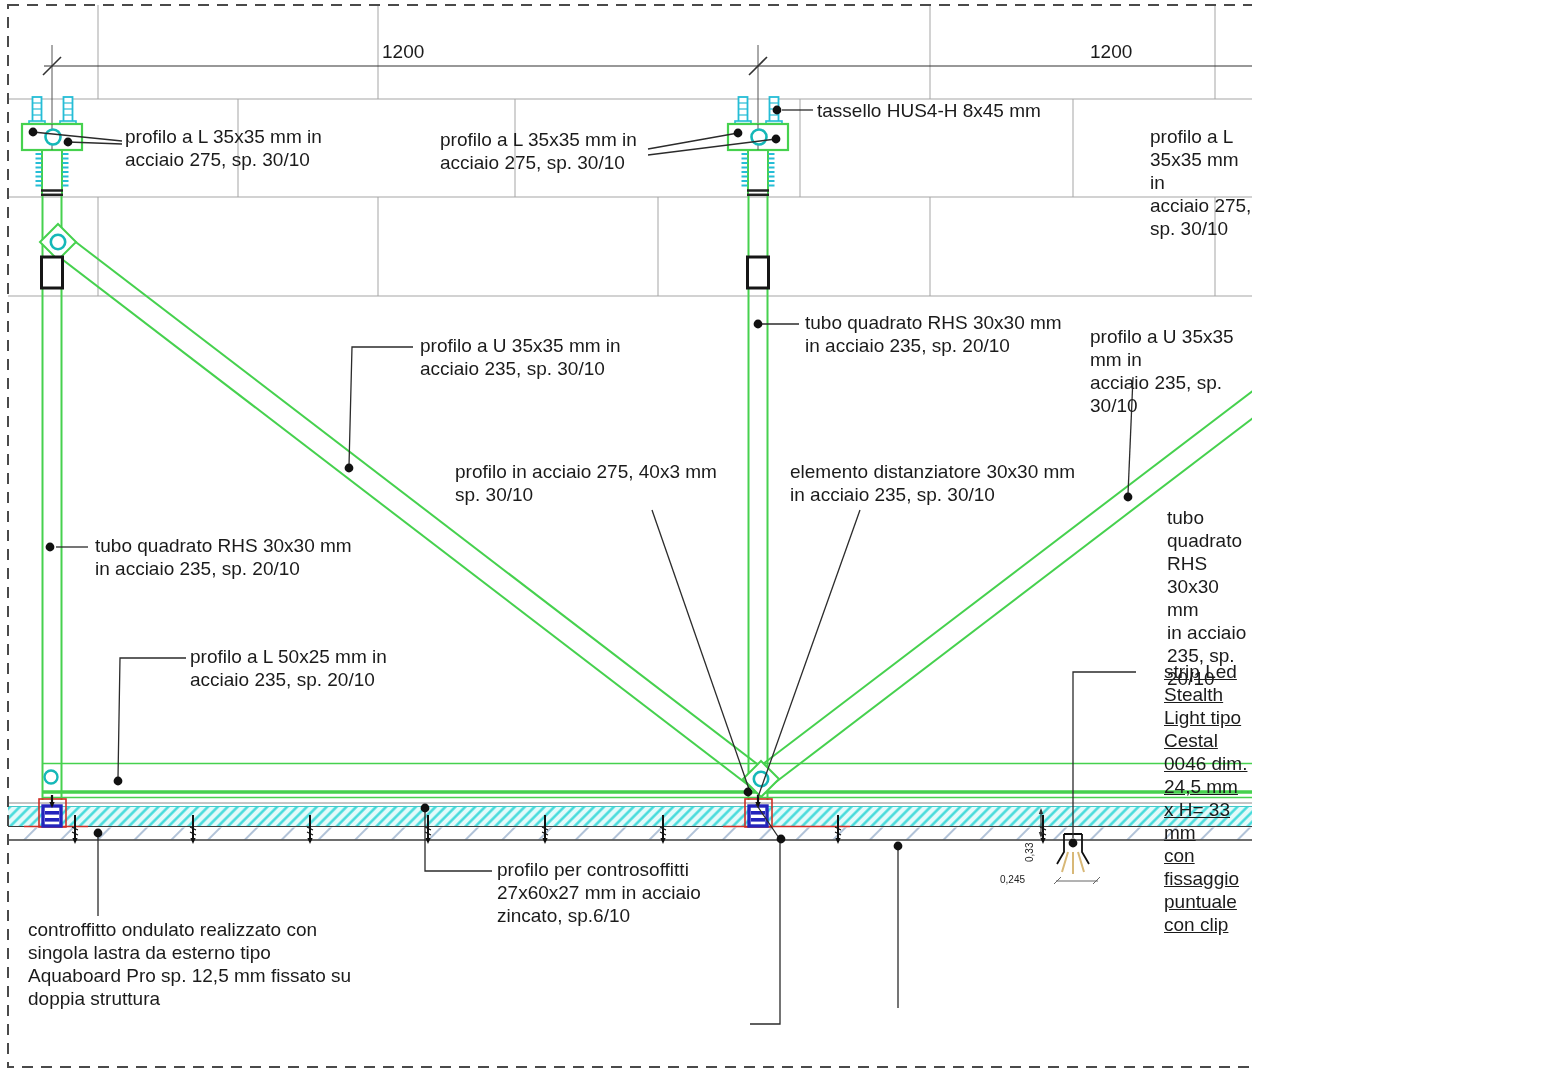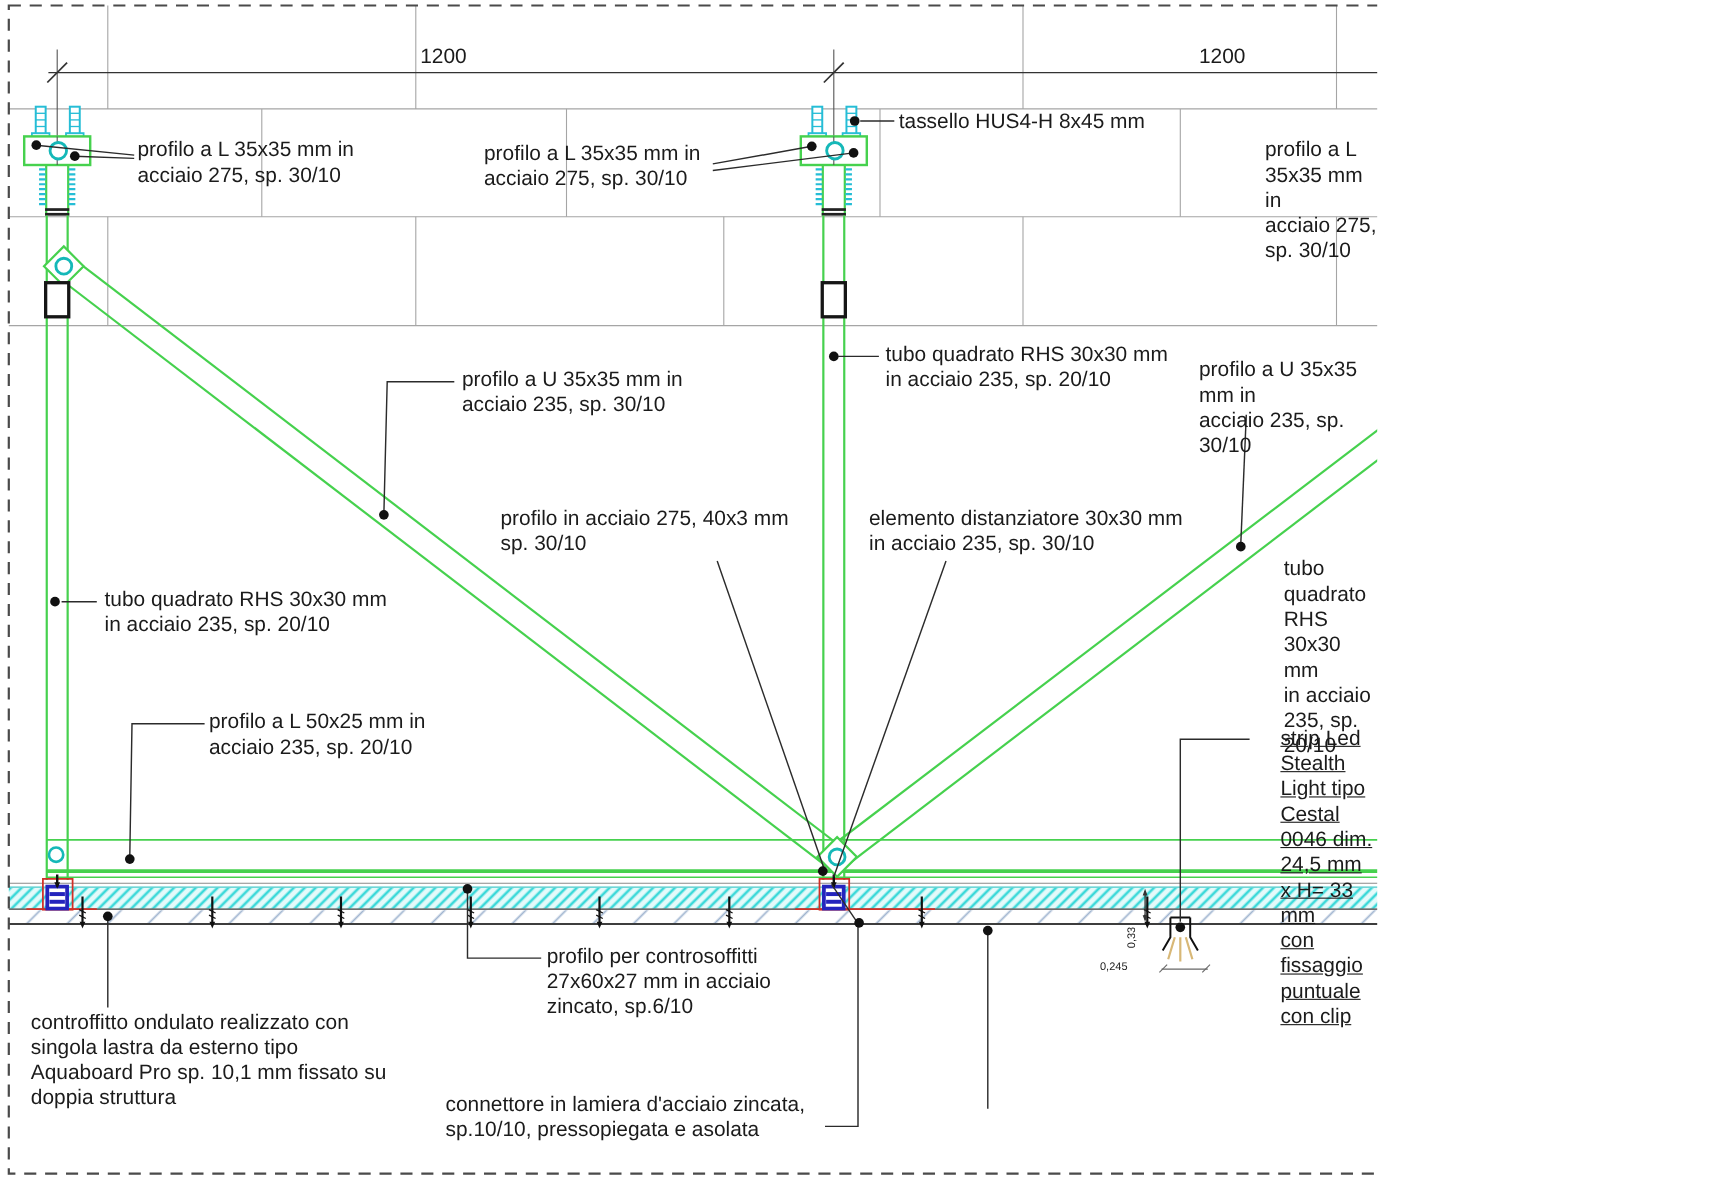--- a/index.html
+++ b/index.html
@@ -264,21 +264,19 @@
 <div class="lbl" style="left:1164px;top:660px;text-decoration:underline;">strip Led Stealth Light tipo Cestal
 0046 dim. 24,5 mm x H= 33 mm
 con fissaggio puntuale con clip</div>
 
 <div class="lbl" style="left:497px;top:858px;">profilo per controsoffitti
 27x60x27 mm in acciaio
 zincato, sp.6/10</div>
 <div class="lbl" style="left:1348px;top:844px;">viti Teks 13 mm</div>
 <div class="lbl" style="left:28px;top:918px;">controffitto ondulato realizzato con
 singola lastra da esterno tipo
-Aquaboard Pro sp. 10,1 mm fissato su
+Aquaboard Pro sp. 12,5 mm fissato su
 doppia struttura</div>
-<div class="lbl" style="left:405px;top:993px;">connettore in lamiera d'acciaio zincata,
-sp.10/10, pressopiegata e  asolata</div>
 
 <div class="lbl tiny rot" style="left:1024px;top:862px;">0,33</div>
 <div class="lbl tiny" style="left:1000px;top:874px;">0,245</div>
 
 </div>
 
 </body></html>

